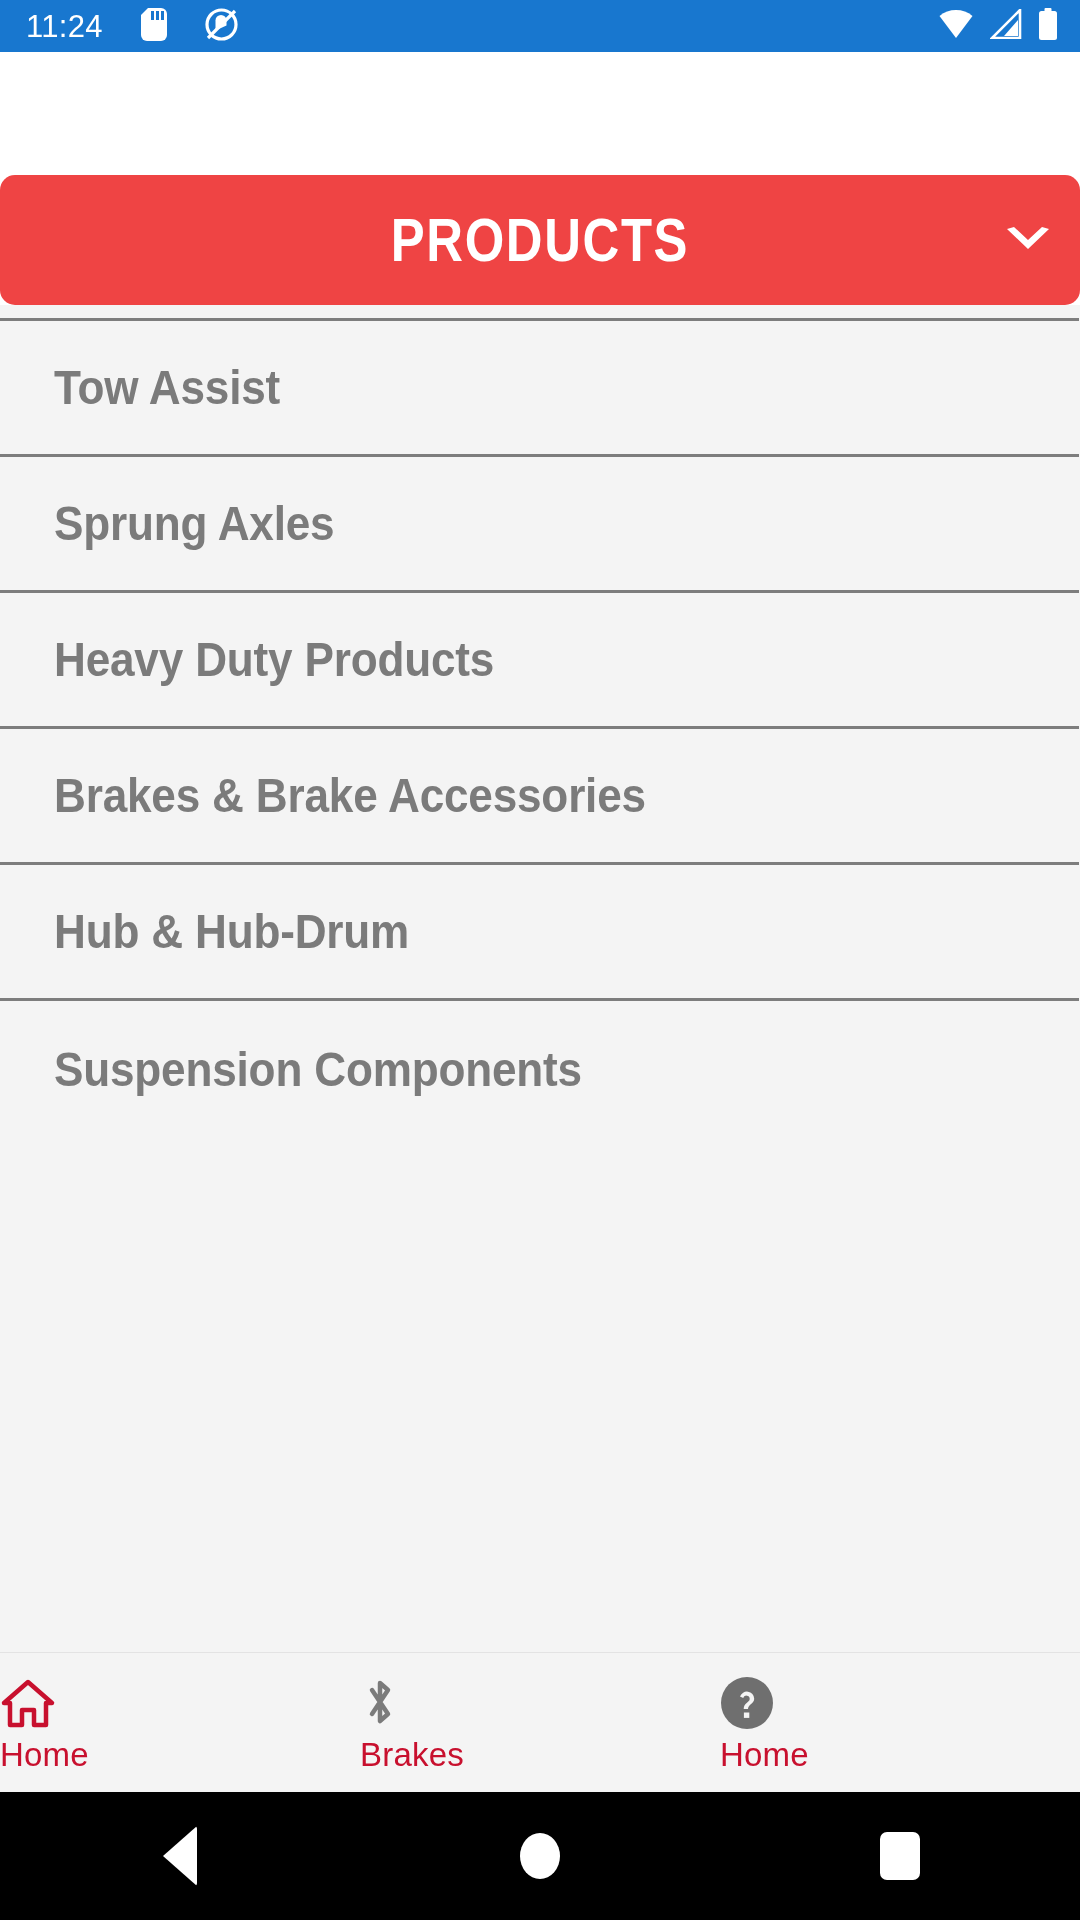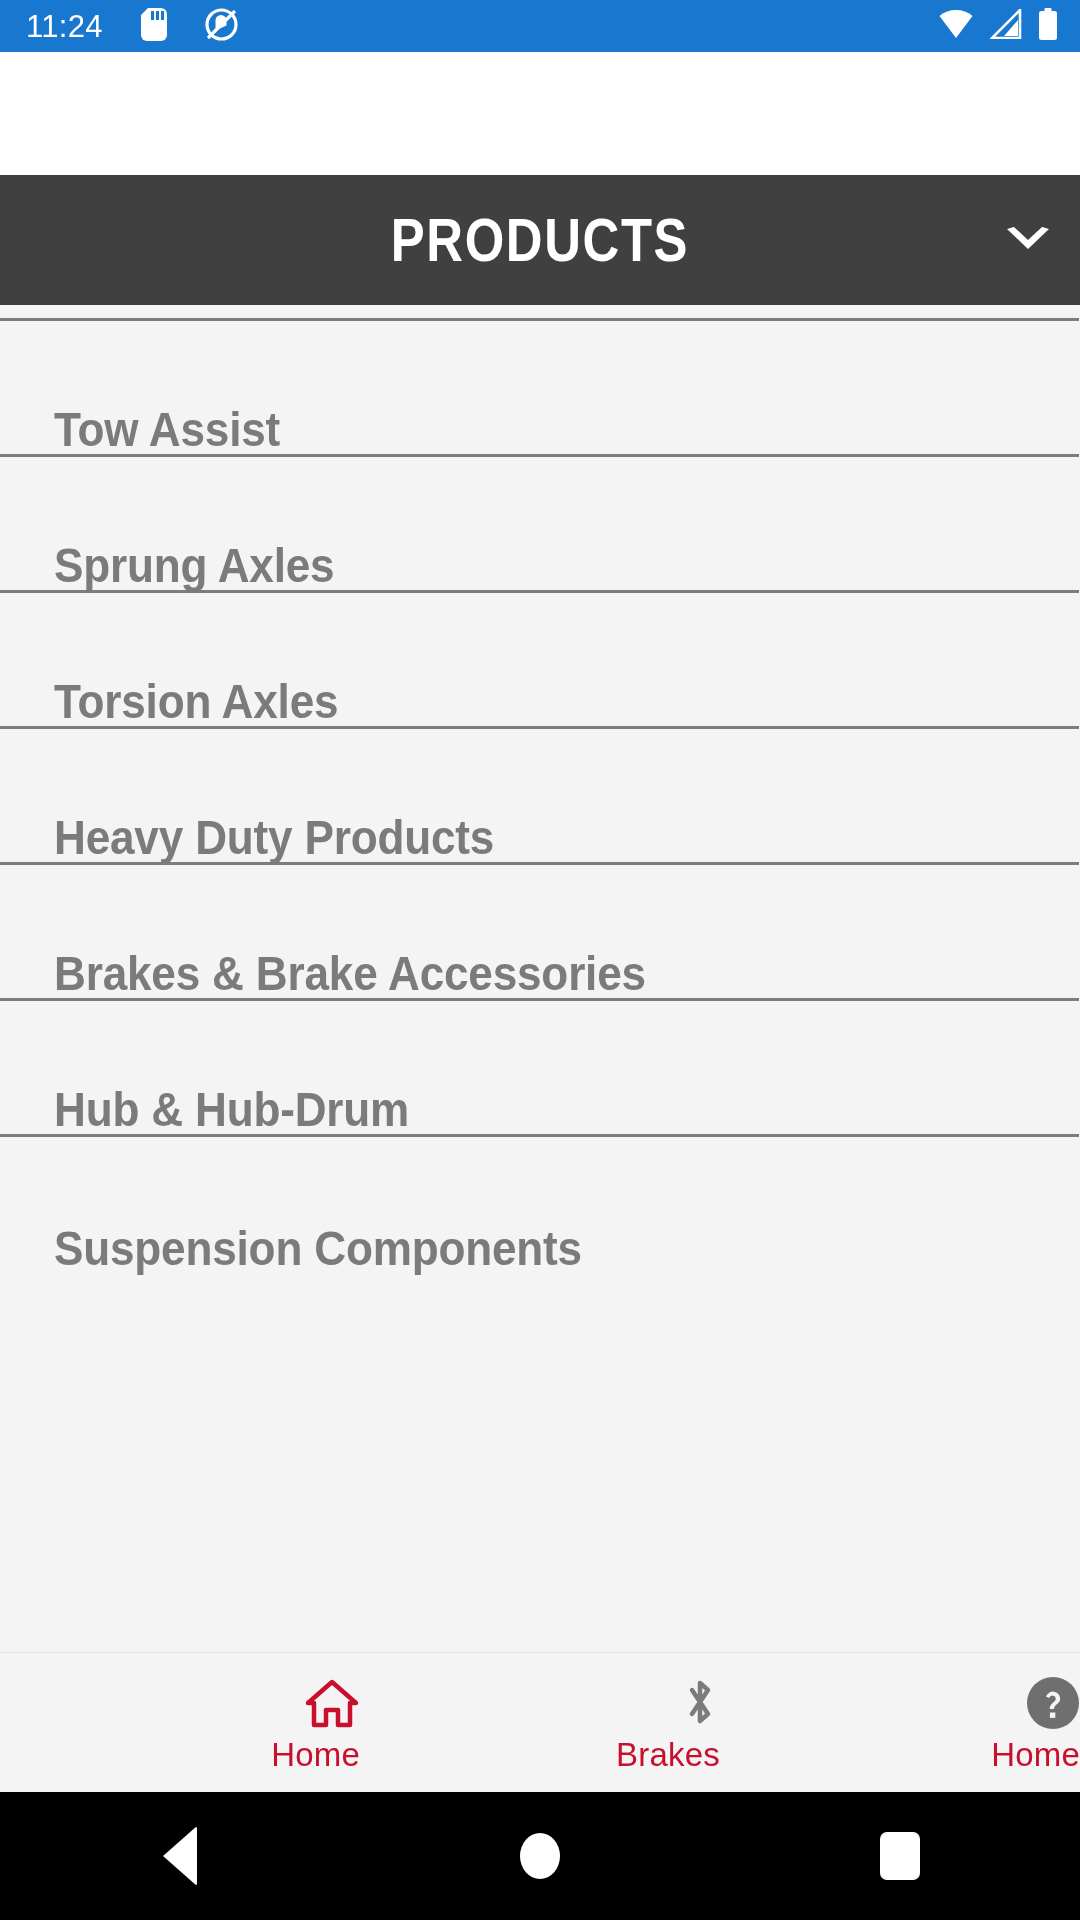--- a/index.html
+++ b/index.html
@@ -34,23 +34,23 @@
 
   
   .top-gap{
     flex:0 0 123px;
     background:#ffffff;
   }
 
   
   .section-header{
     flex:0 0 130px;
-    background:#404040;
+    background:#ef4444;
     position:relative;
-    display:flex; align-items:center; justify-content:center;
+    display:flex; align-items:center; justify-content:center;border-radius:15px;
   }
   .section-title{
     color:#ffffff;
     font-size:62px;
     font-weight:700;
     letter-spacing:2px;
     transform:scaleX(.82);
     transform-origin:center;
     white-space:nowrap;
     line-height:1;
@@ -73,21 +73,21 @@
   .list-top-spacer{
     height:16px;
     background:#f4f4f4;
     border-bottom:3px solid #7d7d7d;
     margin-right:1px;
   }
   .list-row{
     height:136px;
     background:#f4f4f4;
     border-bottom:3px solid #7d7d7d;
-    display:flex; align-items:flex-end;
+    display:flex; align-items:center;
     padding-left:54px;
     margin-right:1px;
   }
   .list-row:last-child{ border-bottom:none; }
   .row-label{
     color:#7b7b7b;
     font-size:49px;
     font-weight:700;
     letter-spacing:-.2px;
     transform:scaleX(.90);
@@ -102,21 +102,21 @@
     background:#f4f4f4;
     border-top:1px solid #e3e3e3;
     display:flex;
     align-items:center;
     z-index:5;
   }
   .tab{
     flex:1 1 0;
     height:100%;
     display:flex; flex-direction:column;
-    align-items:flex-end; justify-content:center;
+    align-items:flex-start; justify-content:center;
     gap:8px;
   }
   .tab-icon{
     height:56px;
     display:flex; align-items:flex-end; justify-content:center;
   }
   .tab-label{
     font-size:33px;
     color:#c8102e;
     line-height:1;
@@ -210,23 +210,20 @@
   <div class="list-wrap">
     <div class="list-top-spacer"></div>
 
     <div class="list-row">
       <span class="row-label">Tow Assist</span>
     </div>
     <div class="list-row">
       <span class="row-label">Sprung Axles</span>
     </div>
     <div class="list-row">
-      <span class="row-label">Torsion Axles</span>
-    </div>
-    <div class="list-row">
       <span class="row-label">Heavy Duty Products</span>
     </div>
     <div class="list-row">
       <span class="row-label">Brakes &amp; Brake Accessories</span>
     </div>
     <div class="list-row">
       <span class="row-label">Hub &amp; Hub-Drum</span>
     </div>
     <div class="list-row">
       <span class="row-label">Suspension Components</span>

